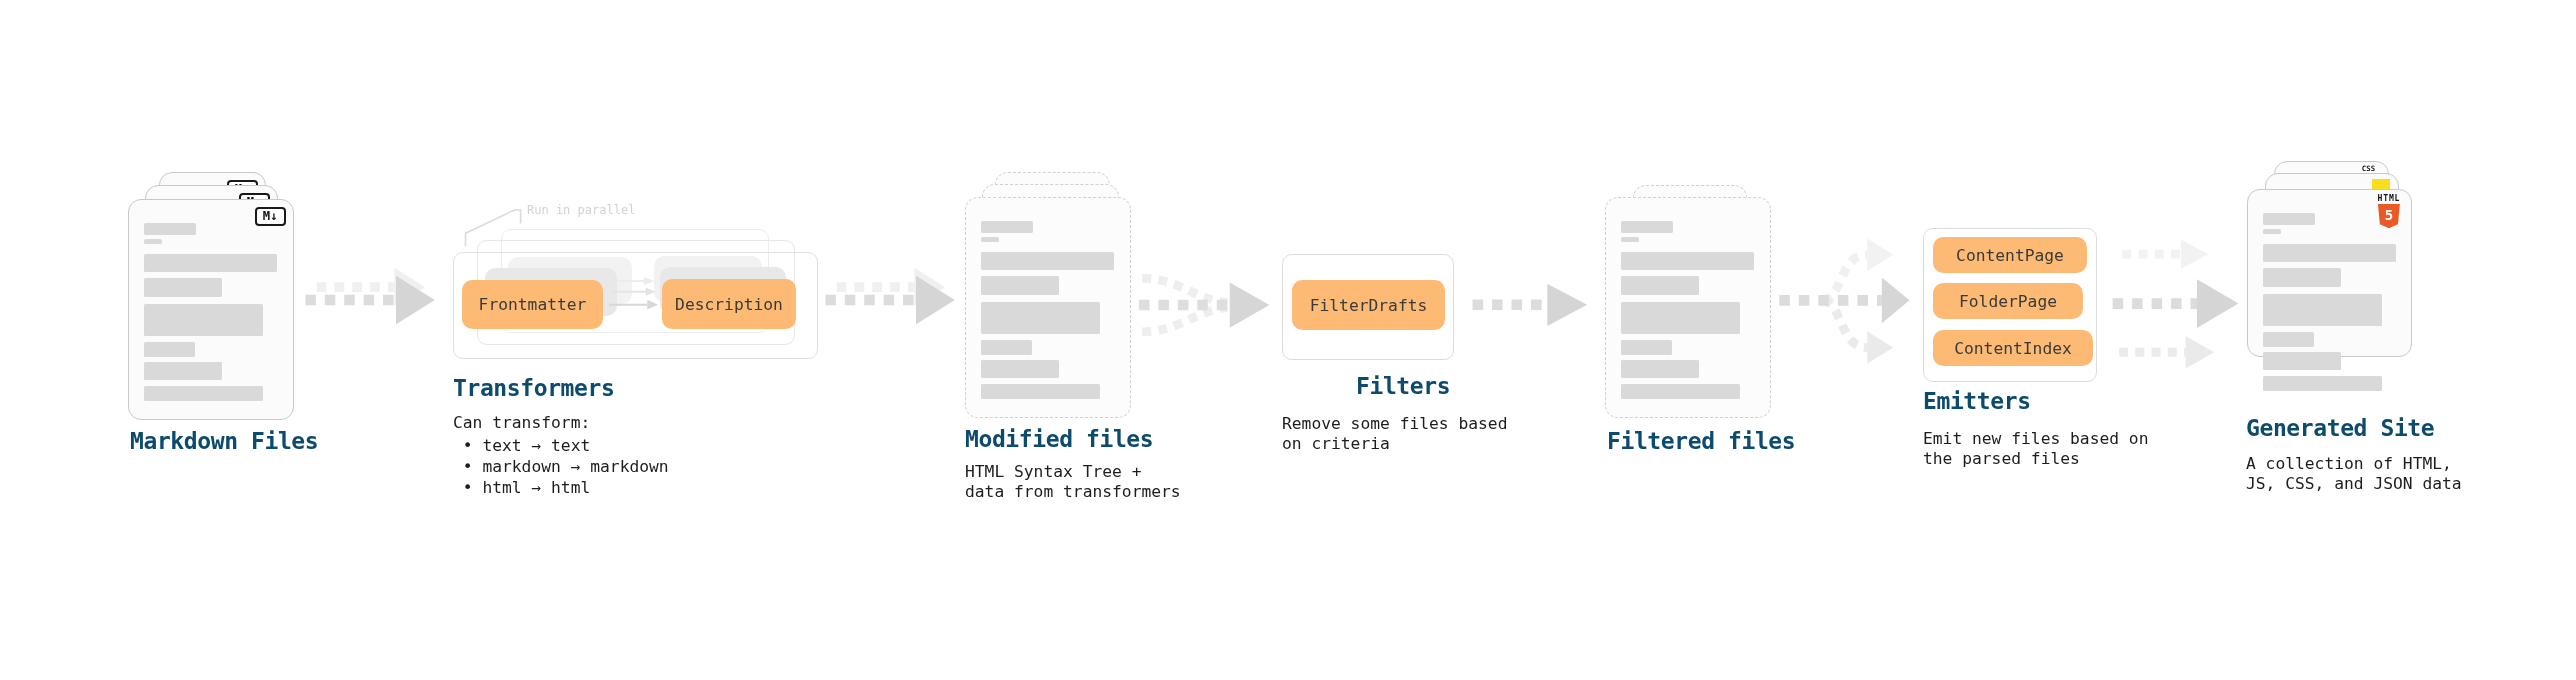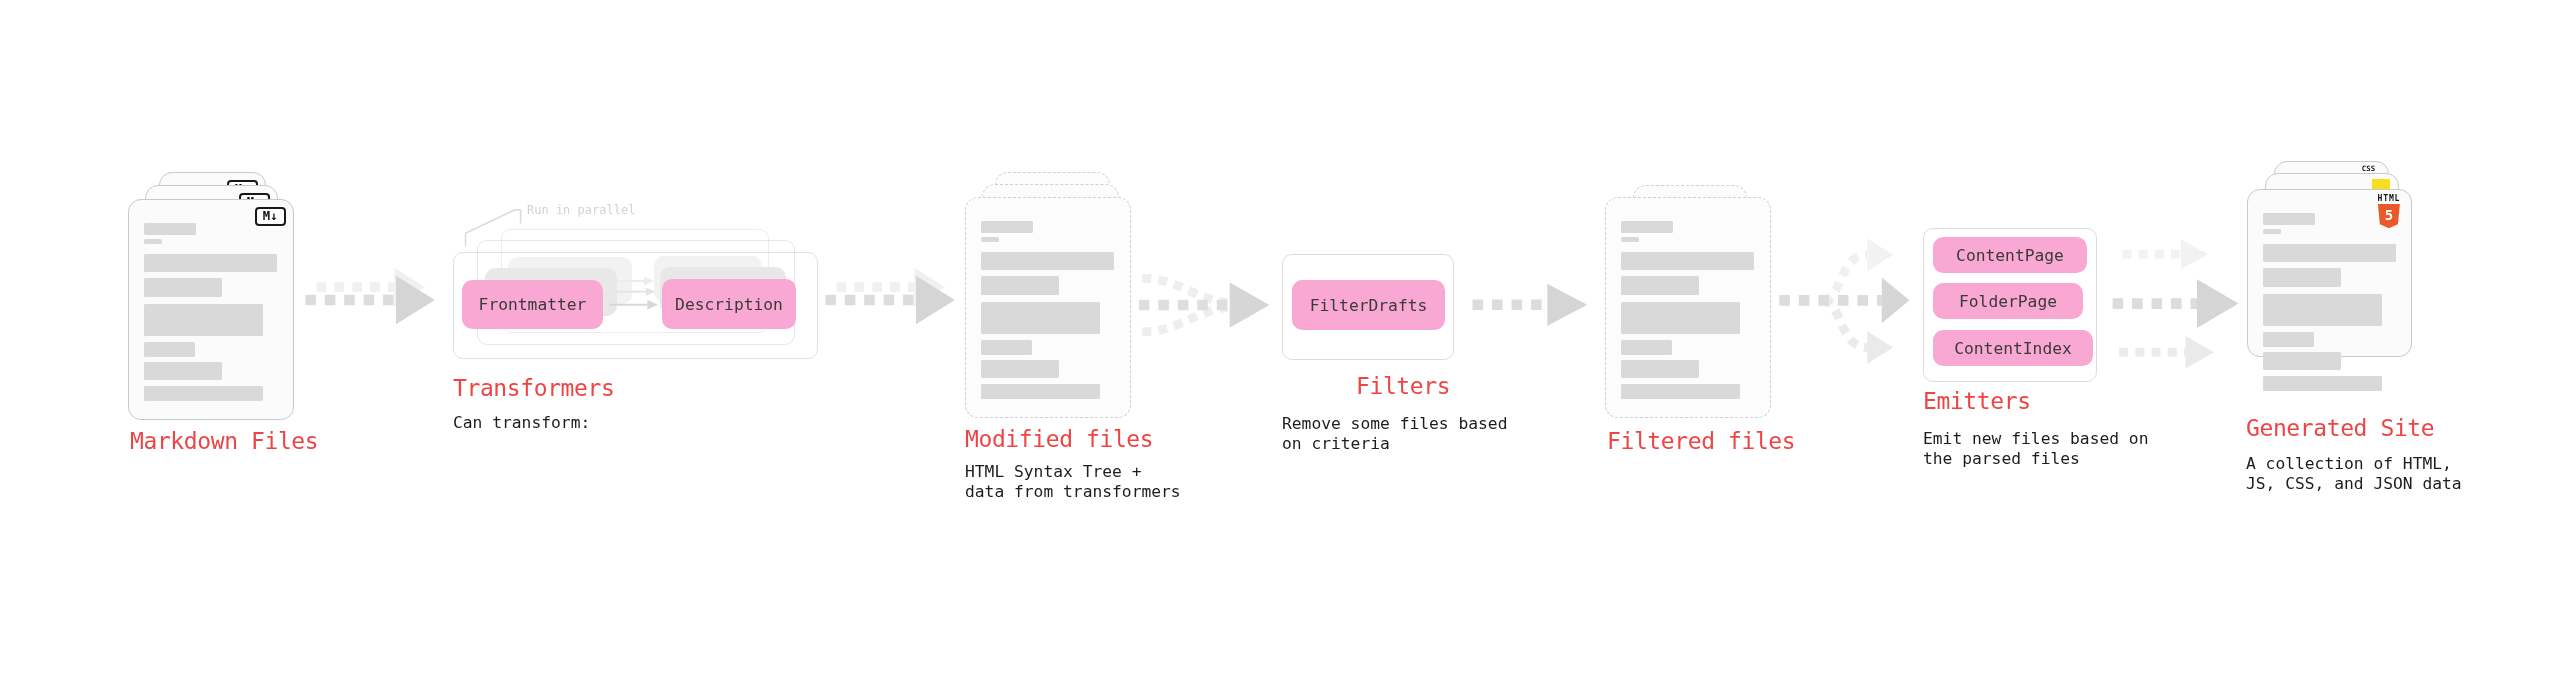--- a/index.html
+++ b/index.html
@@ -29,26 +29,26 @@
   .css-badge .css-bar{height:3.3px;background:#2c63ee;margin-top:0.8px;border-radius:0.8px;}
   .js-badge{position:absolute;top:4.9px;right:8.1px;width:18px;height:18px;background:#f7df1e;}
   .html5-badge{position:absolute;top:4.1px;right:8.1px;width:28px;text-align:center;}
   .html5-word{font-size:8.1px;font-weight:bold;color:#111;letter-spacing:0.8px;line-height:9px;}
   .html5-shield{width:22px;height:24.4px;margin:0.8px auto 0;background:#ea5a28;color:#fff;font-weight:bold;font-size:14px;
     line-height:23px;text-align:center;clip-path:polygon(0 0,100% 0,91% 83%,50% 100%,9% 83%);}
   
   .outline{position:absolute;border:1.6px solid #e0e0e0;border-radius:9.8px;box-sizing:border-box;background:transparent;}
   .outline.l2{border-color:#e7e7e7;}
   .outline.l3{border-color:#ededed;}
-  .graybox{position:absolute;background:#f9a8d4;border-radius:10.6px;color:#3a3a3a;font-size:16.3px;
+  .graybox{position:absolute;background:#fdba74;border-radius:10.6px;color:#3a3a3a;font-size:16.3px;
     display:flex;align-items:center;justify-content:center;box-sizing:border-box;}
   .graybox.g2{background:#e8e8e8;}
   .graybox.g3{background:#f2f2f2;}
   
-  .title{position:absolute;font-size:23px;font-weight:400;color:#ef4444;letter-spacing:-0.4px;white-space:nowrap;}
+  .title{position:absolute;font-size:23px;font-weight:700;color:#0c4a6e;letter-spacing:-0.4px;white-space:nowrap;}
   .caption{position:absolute;font-size:16.3px;color:#1d1d1d;line-height:20.3px;white-space:nowrap;}
   .note{position:absolute;font-size:12px;color:#d2d2d2;white-space:nowrap;}
   ul.bullets{list-style:none;margin:1.6px 0 0;padding:0 0 0 9.8px;}
   ul.bullets li{line-height:21px;}
   ul.bullets li::before{content:"• ";}
   svg{position:absolute;overflow:visible;}
 </style>
 </head>
 <body>
 
@@ -107,20 +107,25 @@
         <polygon points="48,6 48,16 60,11" fill="#ececec"></polygon>
       <line x1="10" y1="24" x2="50" y2="24" stroke="#e4e4e4" stroke-width="2.5"></line>
         <polygon points="50,19 50,29 62,24" fill="#e4e4e4"></polygon>
       <line x1="5" y1="40" x2="52" y2="40" stroke="#d7d7d7" stroke-width="2.5"></line>
         <polygon points="52,34 52,46 65,40" fill="#d7d7d7"></polygon>
     </svg>
 
     <div class="title" style="left:453px;top:375px;">Transformers</div>
     <div class="caption" style="left:453px;top:413px;">
       <span>Can transform:</span>
+      <ul class="bullets">
+        <li>text → text</li>
+        <li>markdown → markdown</li>
+        <li>html → html</li>
+      </ul>
     </div>
   </div>
 
   <svg style="left:822px;top:258px;" width="154" height="89" viewBox="0 0 190 110">
     <line x1="18" y1="36" x2="114" y2="36" stroke="#f0f0f0" stroke-width="12" stroke-dasharray="12 10"></line>
     <polygon points="114,12 114,60 152,36" fill="#f0f0f0"></polygon>
     <line x1="4" y1="52" x2="116" y2="52" stroke="#dcdcdc" stroke-width="13" stroke-dasharray="13 11"></line>
     <polygon points="116,22 116,82 164,52" fill="#d5d5d5"></polygon>
   </svg>
 

